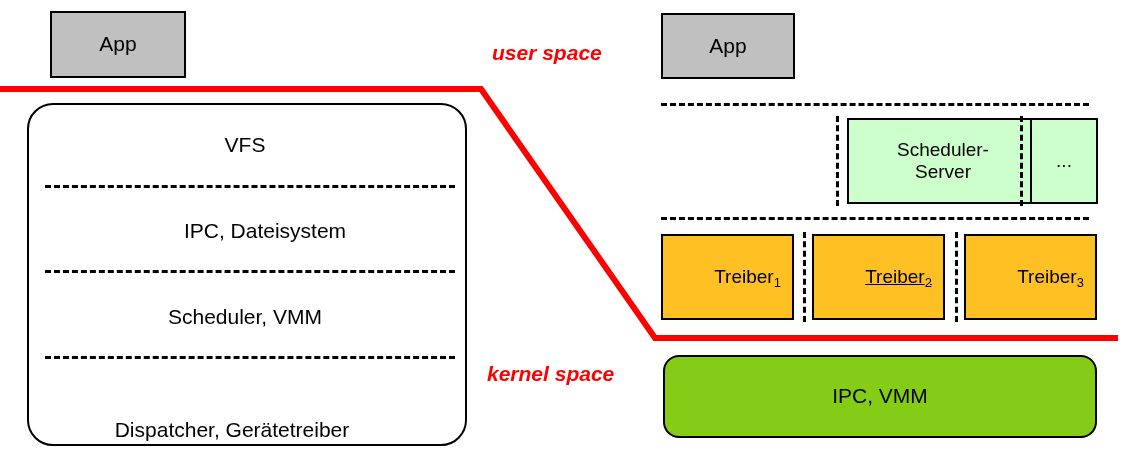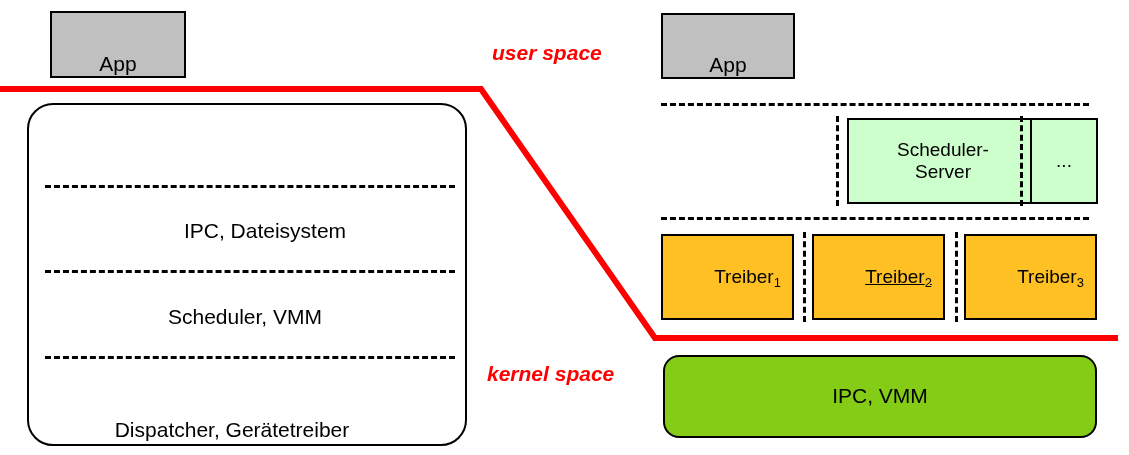--- a/index.html
+++ b/index.html
@@ -25,21 +25,20 @@
     justify-content: center;
     text-align: center;
     color: #000000;
     line-height: 1.15;
   }
 
   .app-box {
     background: #c0c0c0;
     border: 2px solid #000000;
     font-size: 21px;
-    align-items: flex-end;
   }
 
   .mono-kernel {
     border: 2px solid #000000;
     border-radius: 26px;
     background: #ffffff;
   }
 
   .micro-kernel {
     border: 2px solid #000000;
@@ -111,20 +110,21 @@
 
 <div id="canvas">
 
   <div class="box app-box" style="left:50px; top:11px; width:136px; height:67px;">
     <span>App</span>
   </div>
 
   <div class="mono-kernel" style="position:absolute; left:27px; top:103px; width:436px; height:339px;">
   </div>
 
+  <div class="layer-label" style="left:27px; top:133px; width:436px;">VFS</div>
 
   <div class="layer-label" style="left:27px; top:219px; width:436px;margin-left:20px;">IPC, Dateisystem</div>
 
   <div class="layer-label" style="left:27px; top:305px; width:436px;">Scheduler, VMM</div>
 
   <div class="layer-label" style="left:14px; top:390px; width:436px;margin-top:28px;">Dispatcher, Gerätetreiber</div>
 
   <div class="hdash" style="left:45px; top:185px; width:410px;"></div>
   <div class="hdash" style="left:45px; top:270px; width:410px;"></div>
   <div class="hdash" style="left:45px; top:356px; width:410px;"></div>

